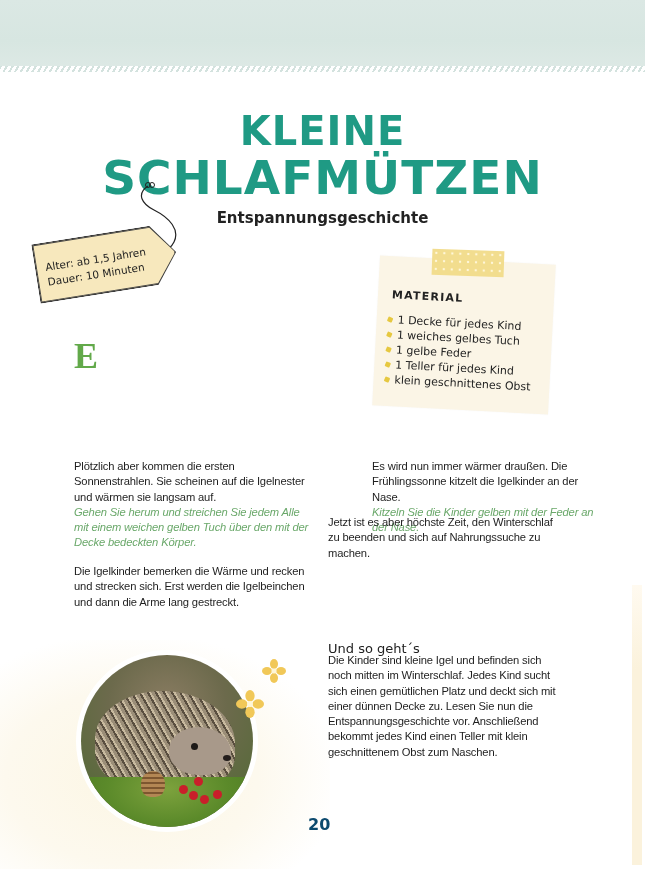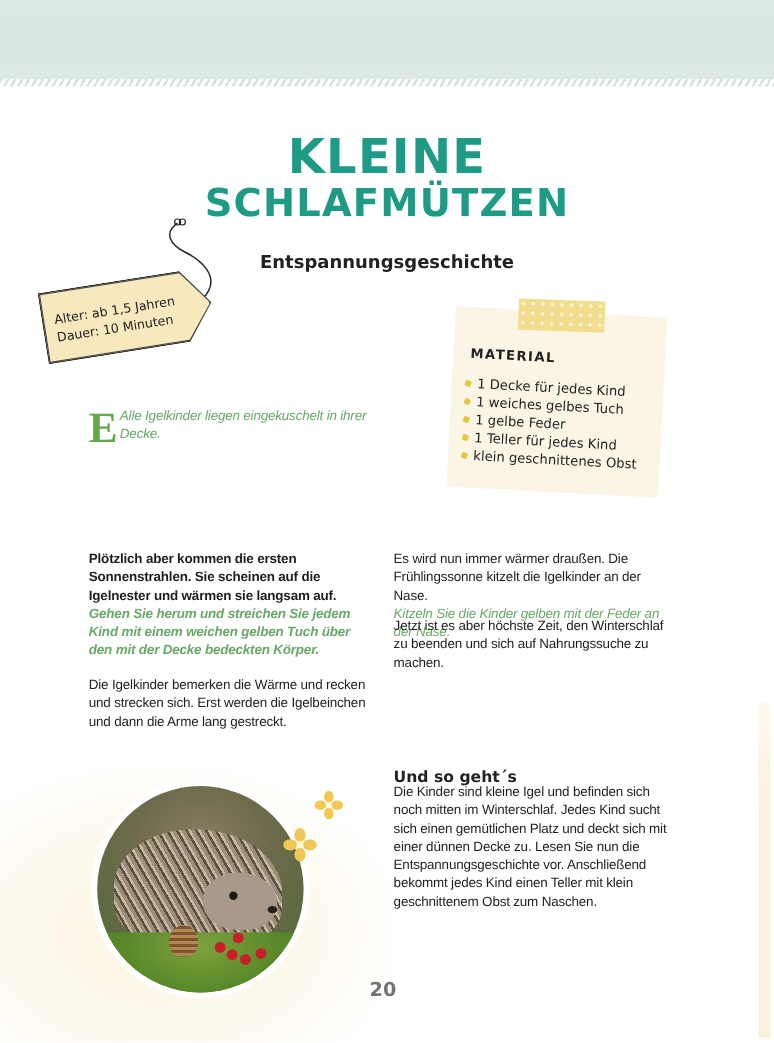--- a/index.html
+++ b/index.html
@@ -22,21 +22,21 @@
       position: absolute; left: 0; top: 640px; width: 330px; height: 229px;
       background: radial-gradient(ellipse at 40% 60%, #fcf6e4 0%, #fdf9ee 45%, rgba(255,255,255,0) 75%);
     }
 
     .title {
       position: absolute; left: 0; width: 645px; text-align: center;
       color: #1f9a84; font-family: "DejaVu Sans", sans-serif; font-weight: bold;
       letter-spacing: 1px;
     }
     .title.line1 { top: 108px; font-size: 40px; }
-    .title.line2 { top: 150px; font-size: 32px; left: 0; }
+    .title.line2 { top: 150px; font-size: 47px; left: 0; }
     .subtitle {
       position: absolute; top: 209px; left: 0; width: 645px; text-align: center;
       font-family: "DejaVu Sans", sans-serif; font-size: 15px; font-weight: bold; color: #222;
       padding-left: 0;
     }
 
     .tag {
       position: absolute; left: 36px; top: 234px; width: 140px; height: 58px;
       background: #f7e8bd; border: 1px solid #444;
       clip-path: polygon(0 0, 84% 0, 100% 50%, 84% 100%, 0 100%);
@@ -83,21 +83,21 @@
     .col-left { position: absolute; left: 74px; width: 240px; }
     .col-right { position: absolute; left: 328px; width: 230px; }
     .para { font-size: 11.2px; line-height: 15.3px; color: #1e1e1e; letter-spacing: -0.15px; }
     .para .instr { color: #6aa86a; font-style: italic; display: block; }
     .dropcap {
       float: left; font-family: "Liberation Serif", serif; font-weight: bold; font-size: 36px;
       line-height: 28px; color: #62a94a; margin-right: 2px; margin-top: 2px;
     }
     .section-heading {
       position: absolute; left: 328px; top: 641px; font-family: "DejaVu Sans", sans-serif;
-      font-size: 13px; font-weight: bold; color: #222;
+      font-size: 13px; font-weight: normal; color: #222;
     }
 
     .photo-wrap {
       position: absolute; left: 76px; top: 650px; width: 182px; height: 182px; border-radius: 50%;
       background: #fff; padding: 5px;
     }
     .photo {
       width: 172px; height: 172px; border-radius: 50%; overflow: hidden; position: relative;
       background: radial-gradient(circle at 50% 30%, #8b7d63 0%, #6c6a4c 40%, #5c6a3e 70%);
     }
@@ -115,21 +115,21 @@
       position: absolute; left: 0; top: 122px; width: 172px; height: 60px;
       background: radial-gradient(ellipse at 50% 20%, #7da23d 0%, #5b8a2a 50%, #4a7422 100%);
     }
     .berry { position: absolute; width: 9px; height: 9px; border-radius: 50%; background: #c91f2a; }
     .cone { position: absolute; left: 60px; top: 116px; width: 24px; height: 26px; border-radius: 50% 50% 40% 40%;
       background: repeating-linear-gradient(0deg, #b38754 0 3px, #7d5630 3px 5px); }
 
     .flower { position: absolute; }
     .page-number {
       position: absolute; left: 308px; top: 815px; font-family: "DejaVu Sans", sans-serif;
-      font-weight: bold; font-size: 16px; color: #737373;
+      font-weight: bold; font-size: 16px; color: #0c4a6e;
     }
   </style>
 </head>
 <body>
 
 <div class="top-band"></div>
 <div class="bottom-glow"></div>
 <div class="right-stripe"></div>
 
 <div class="title line1">KLEINE</div>
@@ -169,31 +169,30 @@
       <span>1 Teller für jedes Kind</span>
     </li>
   <li>
       <span class="bullet"></span>
       <span>klein geschnittenes Obst</span>
     </li>
 </ul>
 
 <div class="col-left para" style="top:340px;">
   <span class="dropcap">E</span>
-  <span class="instr">Alle Igelkinder liegen eingekuschelt in ihrer Decke.</span>
-</div>
-<div class="col-left para" style="top:459px;font-weight:bold;">
+</div>
+<div class="col-left para" style="top:459px;">
   <span>Plötzlich aber kommen die ersten Sonnenstrahlen. Sie scheinen auf die Igelnester und wärmen sie langsam auf.</span>
-  <span class="instr">Gehen Sie herum und streichen Sie jedem Kind mit einem weichen gelben Tuch über den mit der Decke bedeckten Körper.</span>
+  <span class="instr">Gehen Sie herum und streichen Sie jedem Alle mit einem weichen gelben Tuch über den mit der Decke bedeckten Körper.</span>
 </div>
 <div class="col-left para" style="top:564px;">
   <span>Die Igelkinder bemerken die Wärme und recken und strecken sich. Erst werden die Igelbeinchen und dann die Arme lang gestreckt.</span>
 </div>
 
-<div class="col-right para" style="top:459px;">
+<div class="col-right para" style="top:459px;margin-left:44px;">
   <span>Es wird nun immer wärmer draußen. Die Frühlingssonne kitzelt die Igelkinder an der Nase.</span>
   <span class="instr">Kitzeln Sie die Kinder gelben mit der Feder an der Nase.</span>
 </div>
 <div class="col-right para" style="top:515px;">
   <span>Jetzt ist es aber höchste Zeit, den Winterschlaf zu beenden und sich auf Nahrungssuche zu machen.</span>
 </div>
 
 <div class="section-heading">Und so geht´s</div>
 <div class="col-right para" style="top:653px;">Die Kinder sind kleine Igel und befinden sich noch mitten im Winterschlaf. Jedes Kind sucht sich einen gemütlichen Platz und deckt sich mit einer dünnen Decke zu. Lesen Sie nun die Entspannungsgeschichte vor. Anschließend bekommt jedes Kind einen Teller mit klein geschnittenem Obst zum Naschen.</div>
 

